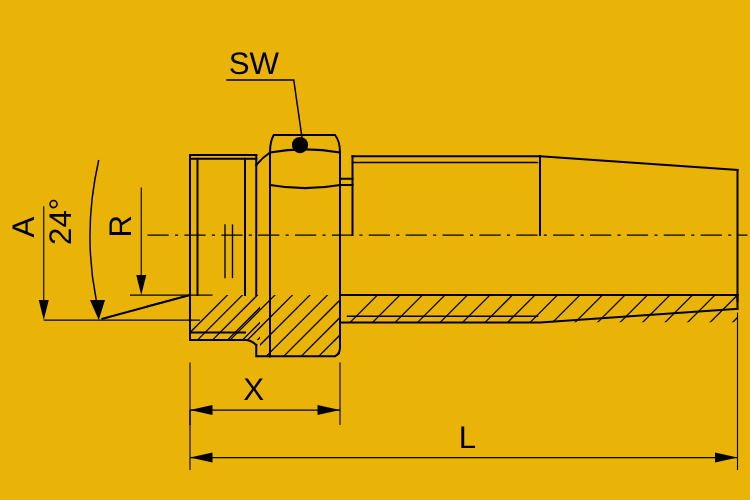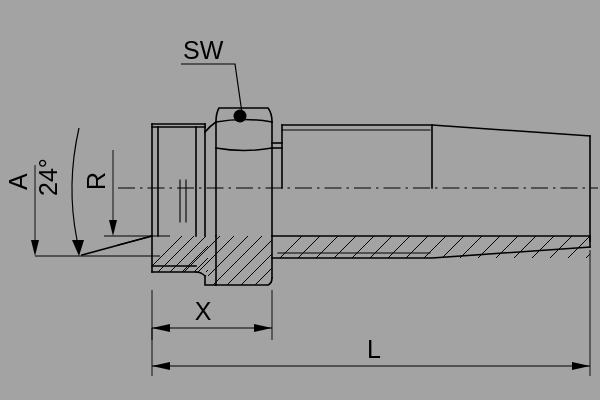--- a/index.html
+++ b/index.html
@@ -10,21 +10,21 @@
   body {
     width: 600px;
     height: 400px;
     overflow: hidden;
     font-family: "Liberation Sans", sans-serif;
   }
   #drawing-root {
     position: relative;
     width: 600px;
     height: 400px;
-    background: #a3a3a3;
+    background: #eab308;
   }
   svg#tech-drawing {
     display: block;
     width: 600px;
     height: 400px;
   }
   .solid {
     fill: none;
     stroke: #000000;
     stroke-width: 1.6;

